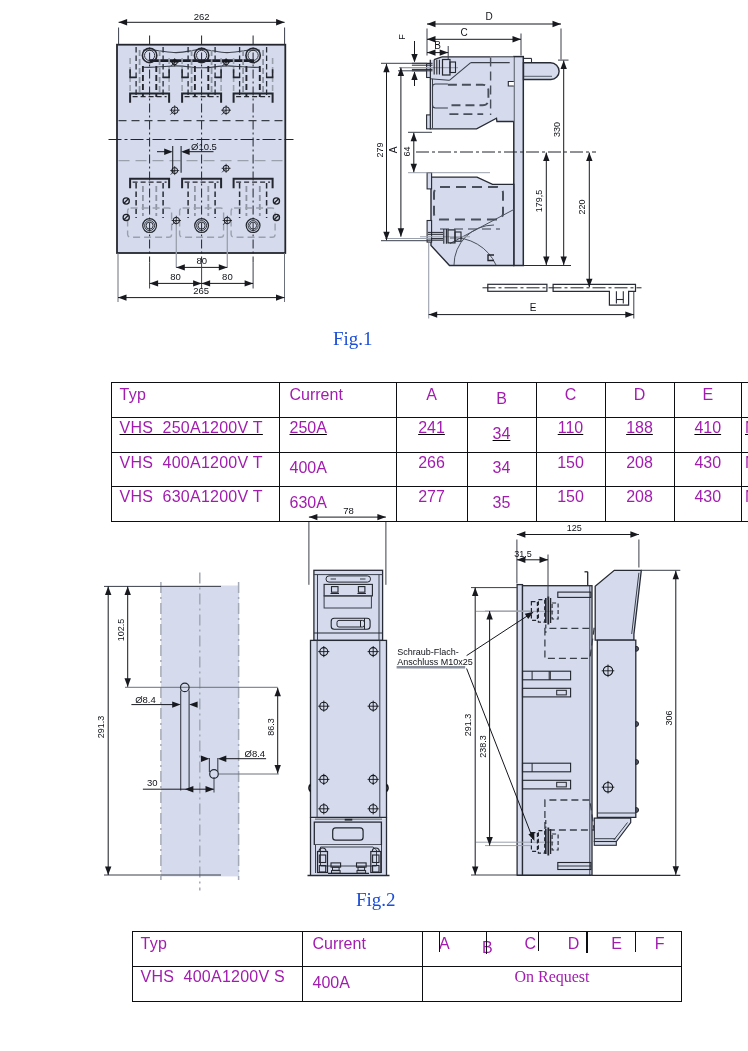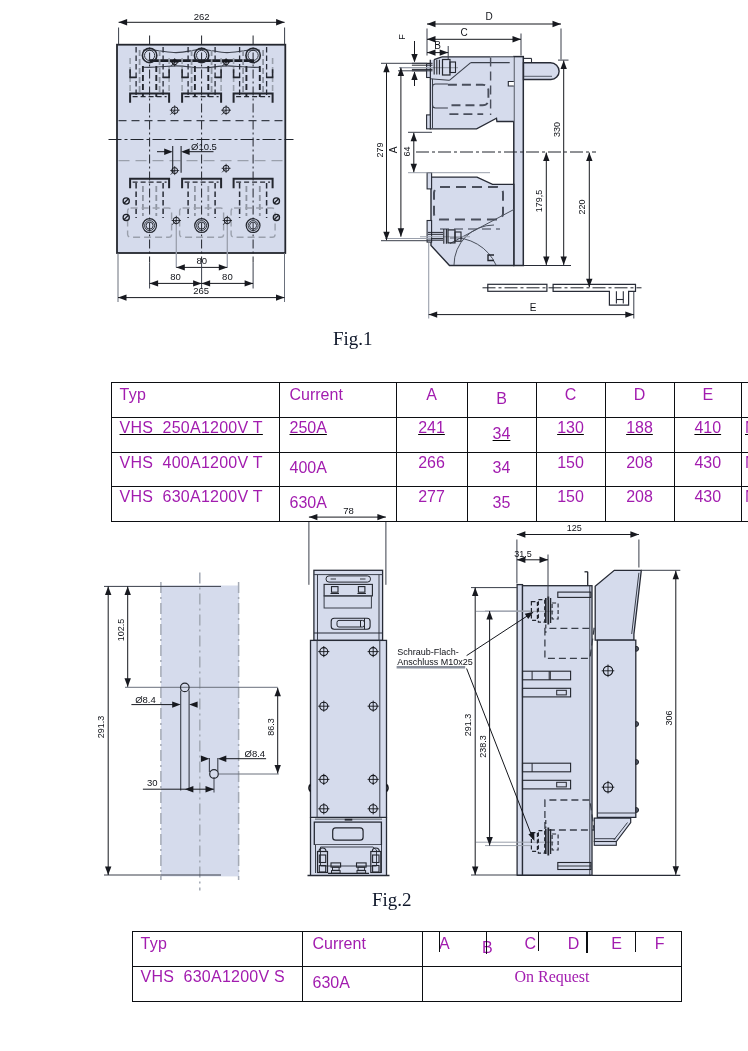--- a/index.html
+++ b/index.html
@@ -24,21 +24,21 @@
 .t2 .c0{width:151px;}
 .c1{width:96px;}
 .t2 .c1{width:99.5px;}
 .cn{text-align:center;}
 .cf{text-align:left;padding-left:3px;}
 .lo{padding-top:6.5px;}
 .mg{text-align:center;font-family:"Liberation Serif",serif;font-size:16px;}
 .nb{border-left:none;border-right:none;}
 .t2{border:1.5px solid #0c0e12;}
 .sep{position:absolute;width:1.4px;background:#0c0e12;}
-.cap{position:absolute;font-family:"Liberation Serif",serif;font-size:19px;color:#0f172a;}
+.cap{position:absolute;font-family:"Liberation Serif",serif;font-size:19px;color:#1d4ed8;}
 </style></head>
 <body>
 
 <svg width="748" height="380" viewBox="0 0 748 380">
 
 <g>
 <rect x="117.0" y="44.7" width="168.3" height="208.3" stroke="#23262e" stroke-width="1.8" fill="#d5dbec"></rect>
 </g>
 
 <g>
@@ -730,21 +730,21 @@
         <td class="cn wc">C</td>
         <td class="cn wd">D</td>
         <td class="cn we">E</td>
         <td class="cn wf">F</td>
       </tr>
 <tr>
         <td class="c0">VHS&nbsp; 250A1200V T</td>
         <td class="c1">250A</td>
         <td class="cn">241</td>
         <td class="cn lo">34</td>
-        <td class="cn">130</td>
+        <td class="cn">110</td>
         <td class="cn">188</td>
         <td class="cn">410</td>
         <td class="cf">M10</td>
       </tr>
 <tr>
         <td class="c0">VHS&nbsp; 400A1200V T</td>
         <td class="c1 lo">400A</td>
         <td class="cn">266</td>
         <td class="cn lo">34</td>
         <td class="cn">150</td>
@@ -758,37 +758,37 @@
         <td class="cn">277</td>
         <td class="cn lo">35</td>
         <td class="cn">150</td>
         <td class="cn">208</td>
         <td class="cn">430</td>
         <td class="cf">M12</td>
       </tr>
 </tbody>
   </table>
 
-<div class="cap" style="left:372px;top:889px;text-align:right;">Fig.2</div>
+<div class="cap" style="left:356px;top:889px;text-align:right;">Fig.2</div>
 
 <table class="t2">
 <tbody>
       <tr class="hd">
         <td class="c0">Typ</td>
         <td class="c1">Current</td>
         <td class="cn nb">A</td>
         <td class="cn nb b">B</td>
         <td class="cn nb">C</td>
         <td class="cn nb">D</td>
         <td class="cn nb">E</td>
         <td class="cn nb">F</td>
       </tr>
 <tr>
-        <td class="c0">VHS&nbsp; 630A1200V S</td>
-        <td class="c1 lo">630A</td>
+        <td class="c0">VHS&nbsp; 400A1200V S</td>
+        <td class="c1 lo">400A</td>
         <td class="mg" colspan="6">On Request</td>
       </tr>
 </tbody>
   </table>
 
 <div class="sep" style="left:438.7px;top:932px;height:20px;"></div>
 <div class="sep" style="left:485.8px;top:932px;height:22px;"></div>
 <div class="sep" style="left:537.8px;top:932px;height:19px;"></div>
 <div class="sep" style="left:586.4px;top:932px;height:21px;"></div>
 <div class="sep" style="left:634.5px;top:932px;height:20px;"></div>

